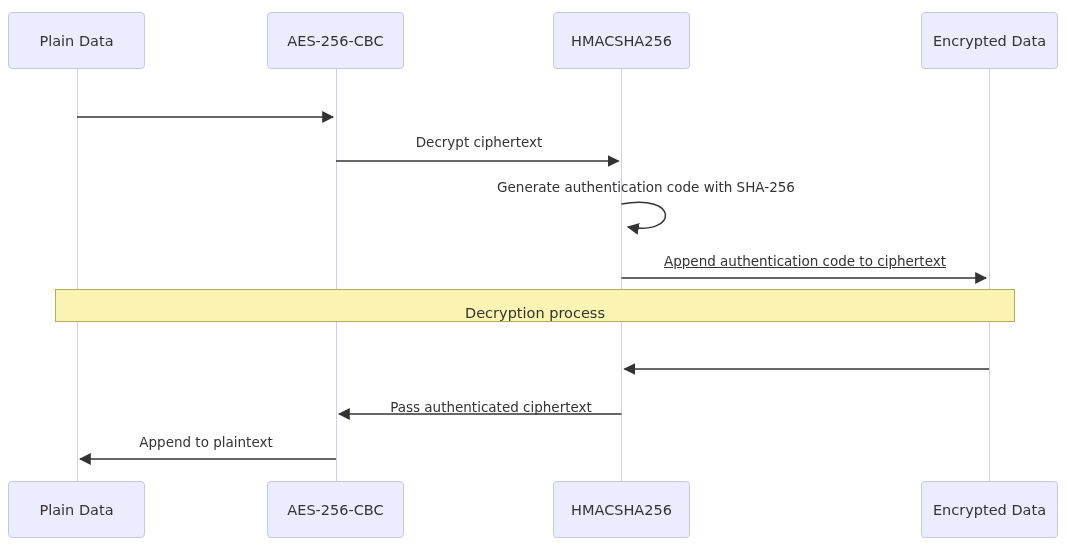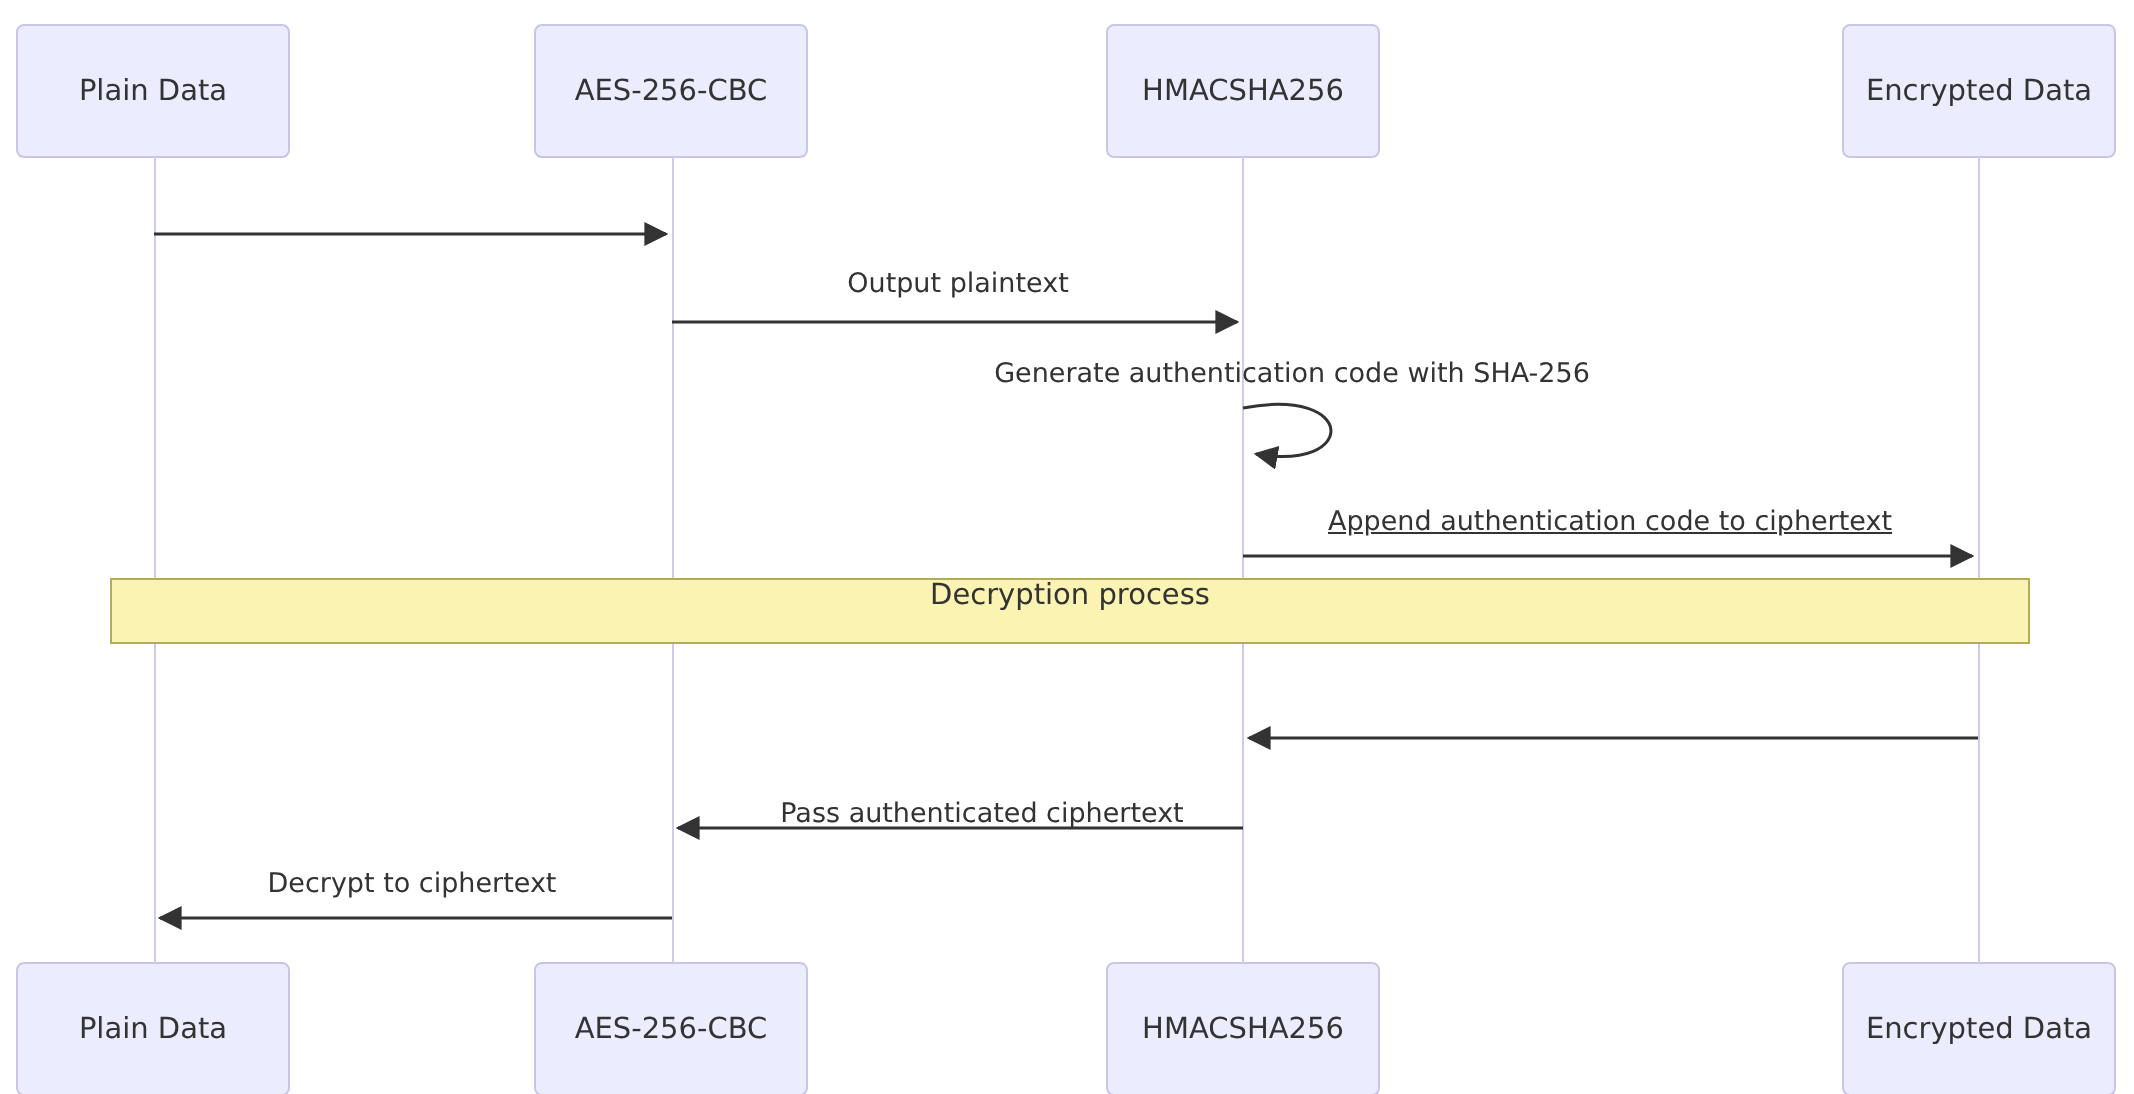--- a/index.html
+++ b/index.html
@@ -11,21 +11,21 @@
   #stage {
     position: relative;
     width: 1067px;
     height: 547px;
     background: #ffffff;
     overflow: hidden;
   }
   .actor-box {
     position: absolute;
     width: 137px;
-    height: 67px;
+    height: 57px;
     background: #ECECFF;
     border: 1px solid #c9c5e8;
     border-radius: 4px;
     display: flex;
     align-items: center;
     justify-content: center;
     font-size: 14.5px;
     color: #333333;
     z-index: 5;
     box-sizing: border-box;
@@ -48,21 +48,21 @@
   }
   .band {
     position: absolute;
     left: 55px;
     top: 289px;
     width: 960px;
     height: 33px;
     background: #FAF3B1;
     border: 1px solid #b2ac5a;
     display: flex;
-    align-items: flex-start;
+    align-items: flex-end;
     justify-content: center;
     font-size: 14.5px;
     color: #333333;
     z-index: 2;
     box-sizing: border-box;
   }
   #arrow-layer {
     position: absolute;
     left: 0;
     top: 0;
@@ -91,25 +91,25 @@
     </defs>
     <line x1="77" y1="117" x2="333" y2="117" stroke="#333333" stroke-width="1.5" marker-end="url(#ah)"></line>
     <line x1="336" y1="161" x2="618.5" y2="161" stroke="#333333" stroke-width="1.5" marker-end="url(#ah)"></line>
     <path d="M621.5 204 C679 193, 679 236, 628 227" fill="none" stroke="#333333" stroke-width="1.5" marker-end="url(#ah)"></path>
     <line x1="621.5" y1="278" x2="986" y2="278" stroke="#333333" stroke-width="1.5" marker-end="url(#ah)"></line>
     <line x1="989" y1="369" x2="624.5" y2="369" stroke="#333333" stroke-width="1.5" marker-end="url(#ah)"></line>
     <line x1="621.5" y1="414" x2="339" y2="414" stroke="#333333" stroke-width="1.5" marker-end="url(#ah)"></line>
     <line x1="336" y1="459" x2="80" y2="459" stroke="#333333" stroke-width="1.5" marker-end="url(#ah)"></line>
   </svg>
 
-  <div class="msg-label" style="left:479px; top:134px;">Output plaintext</div>
+  <div class="msg-label" style="left:479px; top:134px;">Decrypt ciphertext</div>
   <div class="msg-label" style="left:622px; top:179px;margin-left:24px;">Generate authentication code with SHA-256</div>
   <div class="msg-label" style="left:805px; top:253px;text-decoration:underline;">Append authentication code to ciphertext</div>
   <div class="msg-label" style="left:479px; top:399px;margin-left:12px;">Pass authenticated ciphertext</div>
-  <div class="msg-label" style="left:206px; top:434px;">Decrypt to ciphertext</div>
+  <div class="msg-label" style="left:206px; top:434px;">Append to plaintext</div>
 
   <div class="actor-box" style="left:8px;     top:12px;">
     <span>Plain Data</span>
   </div>
   <div class="actor-box" style="left:267px;   top:12px;">
     <span>AES-256-CBC</span>
   </div>
   <div class="actor-box" style="left:553px;   top:12px;">
     <span>HMACSHA256</span>
   </div>

